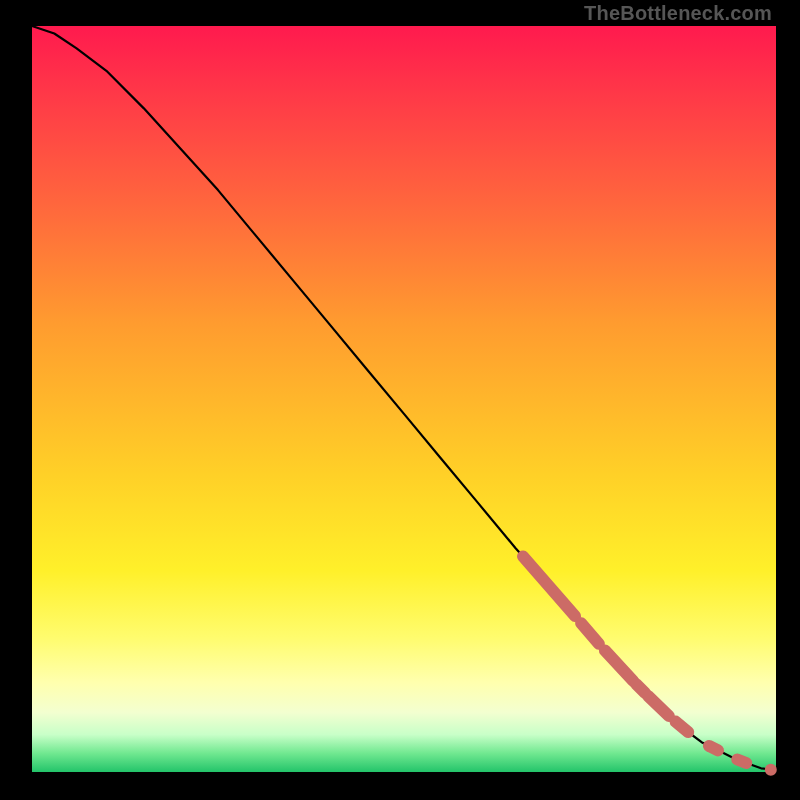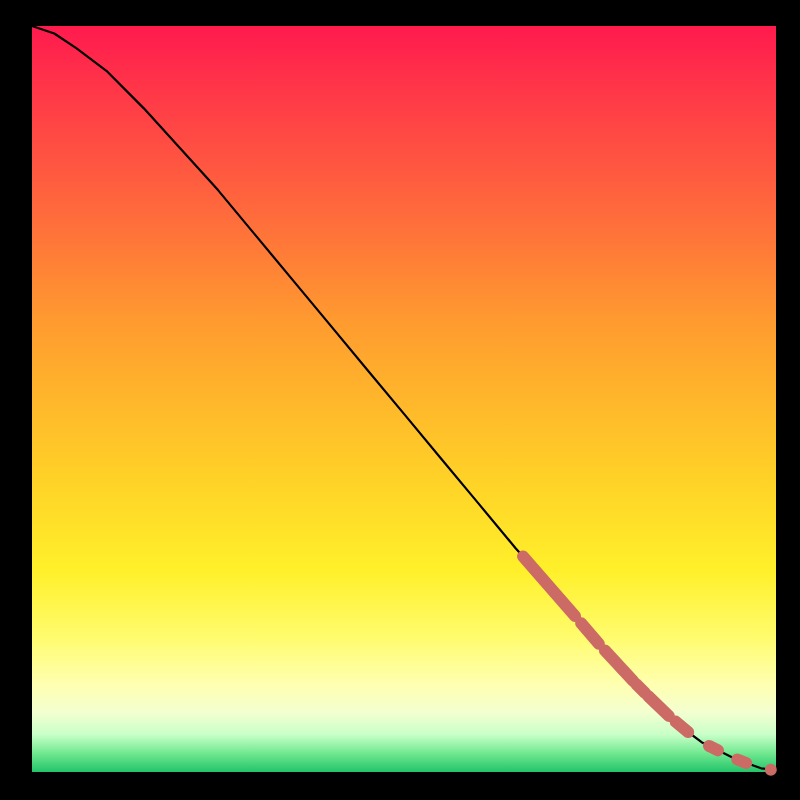--- a/index.html
+++ b/index.html
@@ -70,20 +70,21 @@
     stroke-linecap: round;
   }
   .dot {
     fill: #cc6b66;
   }
 </style>
 </head>
 <body>
 
 <div class="frame">
+  <div class="attribution">TheBottleneck.com</div>
 
   <div class="plot-area">
     <svg class="plot" viewBox="0 0 744 746">
       <path id="curve-path" class="curve" d="M0.0 0.0 L22.3 7.5 L44.6 22.4 L74.4 44.8 L111.6 82.1 L148.8 123.1 L186.0 164.1 L223.2 208.9 L260.4 253.6 L297.6 298.4 L334.8 343.2 L372.0 387.9 L409.2 432.7 L446.4 477.4 L483.6 522.2 L520.8 563.2 L558.0 608.0 L595.2 649.0 L632.4 686.3 L654.7 705.0 L669.6 716.2 L684.5 723.6 L699.4 731.1 L714.2 737.0 L729.1 742.3 L744.0 744.5"></path>
       <g id="marker-layer">
           <line x1="491.0" y1="530.4" x2="543.1" y2="590.1" class="seg"></line>
           <line x1="549.1" y1="597.2" x2="566.9" y2="617.8" class="seg"></line>
           <line x1="572.9" y1="624.4" x2="601.2" y2="655.0" class="seg"></line>
           <line x1="604.1" y1="658.0" x2="613.1" y2="666.9" class="seg"></line>
           <line x1="616.0" y1="669.9" x2="636.9" y2="690.0" class="seg"></line>

